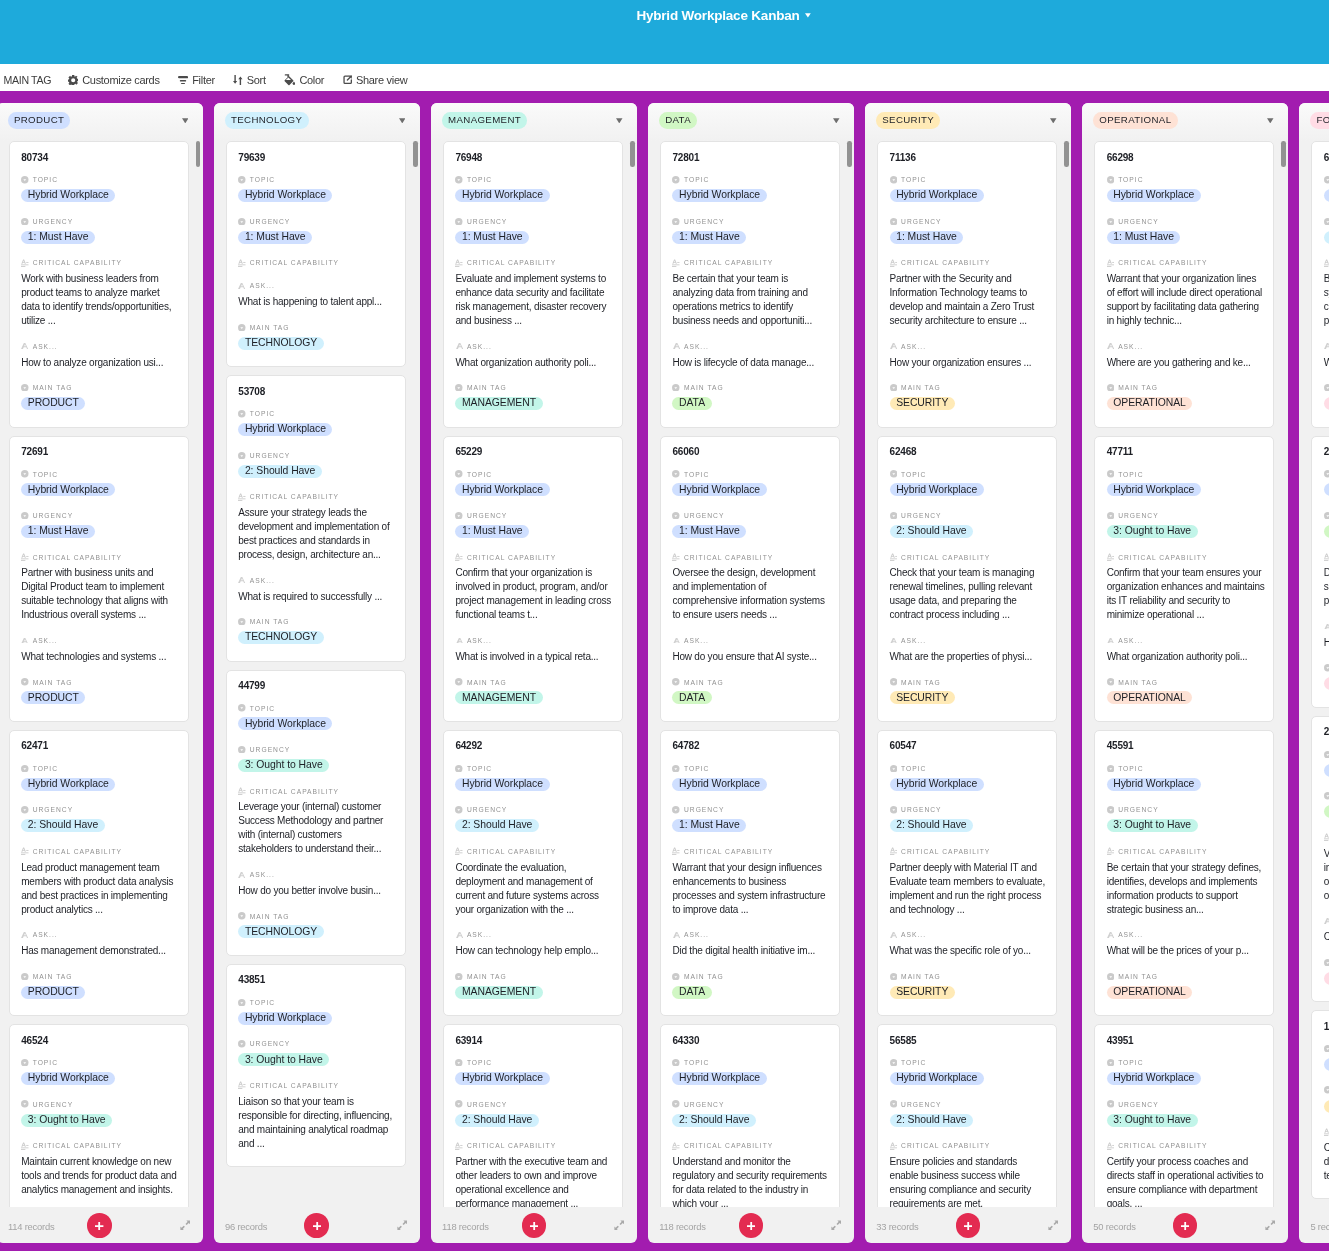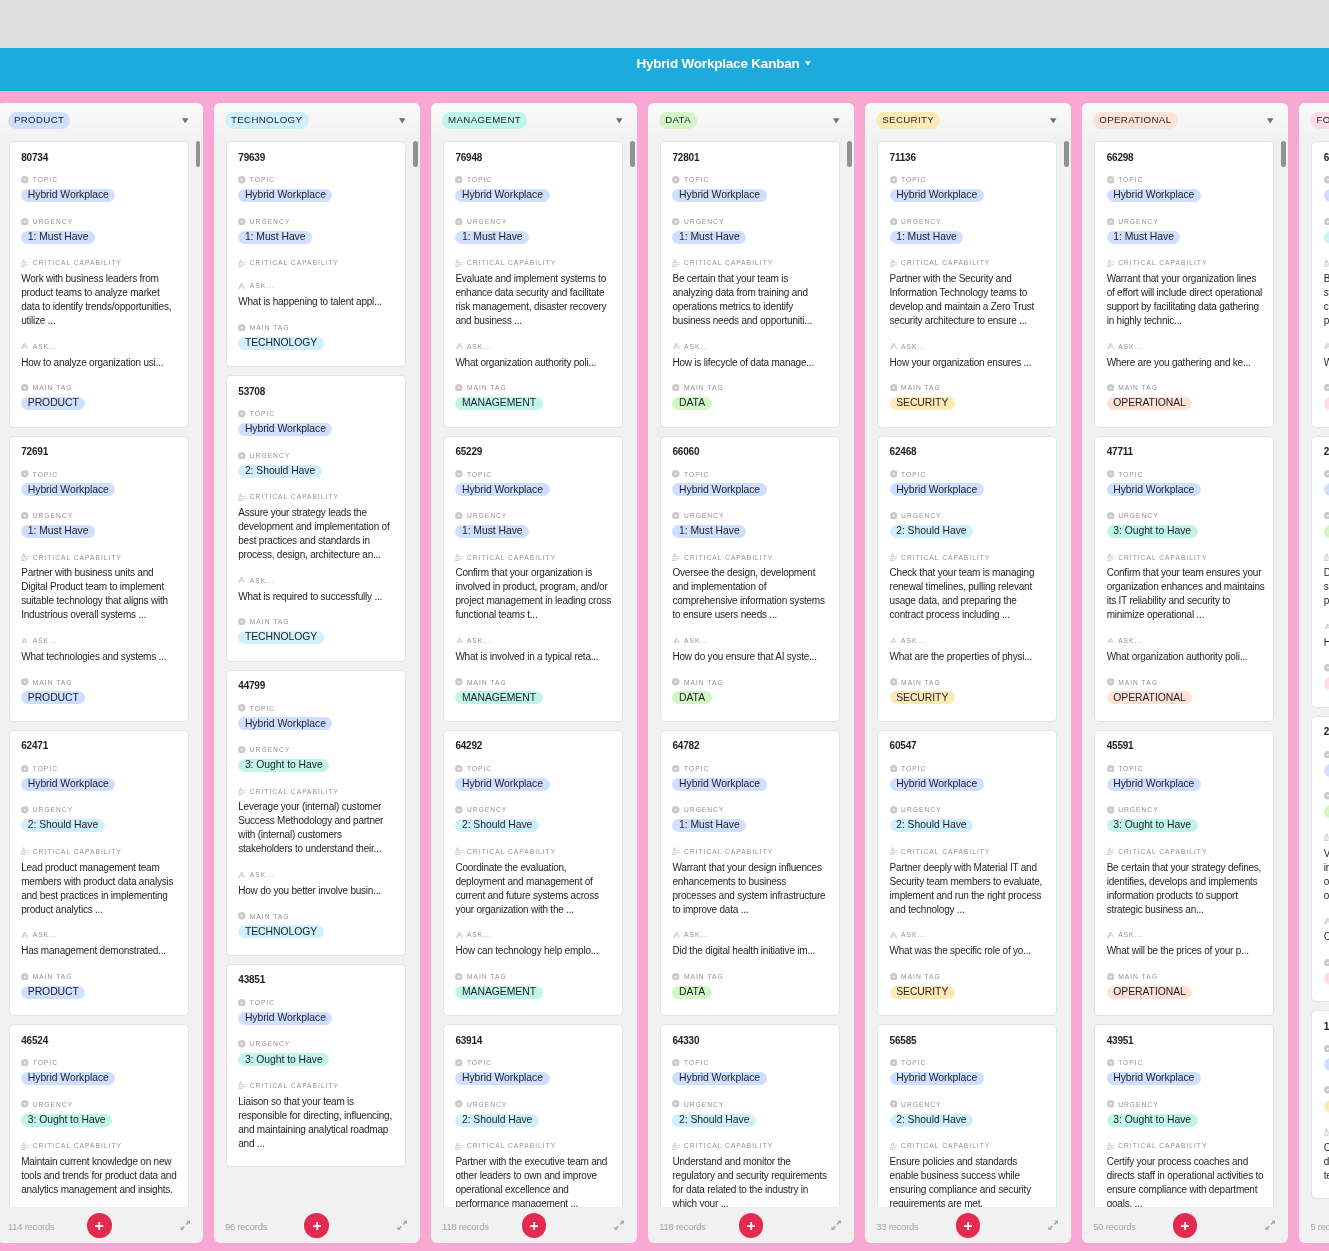--- a/index.html
+++ b/index.html
@@ -1,34 +1,34 @@
 <!DOCTYPE html>
 <html><head>
 <meta charset="utf-8">
 <style>
   *{box-sizing:border-box;margin:0;padding:0;}
   html,body{width:1329px;height:1251px;overflow:hidden;}
   body{font-family:"Liberation Sans",sans-serif;background:#dedede;}
   #app{width:1329px;height:1251px;position:relative;overflow:hidden;background:#dedede;}
 
   
-  .appbar{height:52px;background:#1eaadb;position:relative;margin-top:48px;}
+  .appbar{height:64px;background:#1eaadb;position:relative;}
   .apptitle{position:absolute;left:636.4px;top:7.5px;display:flex;align-items:center;color:#fff;font-size:13.5px;font-weight:bold;letter-spacing:-.2px;line-height:16px;}
   .apptitle .caret{margin-left:5.7px;display:flex;align-items:center;}
   .caret svg{display:block;}
 
   
   .toolbar{height:34px;background:#fff;border-bottom:1px solid #d4d4d4;display:flex;align-items:center;padding-left:0;}
   .tbstack{font-size:10.6px;letter-spacing:-.35px;color:#3b3b3b;padding:0 7.6px 1px 3.6px;height:24px;display:flex;align-items:center;border-radius:3px;}
   .tbitem{display:flex;align-items:center;height:24px;padding:0 9.2px;margin-bottom:1px;color:#3b3b3b;font-size:11px;letter-spacing:-.3px;border-radius:3px;white-space:nowrap;text-align:center;}
   .tbitem .ic{display:flex;align-items:center;justify-content:center;margin-right:4px;}
   .tbitem .ic svg{display:block;}
 
   
-  .board{position:absolute;left:0;top:91px;width:1329px;height:1161px;background:#f9a8d4;overflow:hidden;}
+  .board{position:absolute;left:0;top:91px;width:1329px;height:1161px;background:#a21caf;overflow:hidden;}
   .colrow{position:absolute;left:-3.3px;top:11.8px;display:flex;}
   .col{width:206px;flex:0 0 206px;margin-right:11.1px;height:1140.2px;background:#f1f1f1;border-radius:6px;position:relative;
        display:flex;flex-direction:column;overflow:hidden;}
   .colhead{height:38.6px;display:flex;align-items:center;padding:0 14.4px 3.6px 11px;flex:0 0 38.6px;
            background:linear-gradient(180deg,#fafafa 0%,#f1f1f1 100%);}
   .chip{display:inline-flex;align-items:center;height:13px;padding:0 6.6px;border-radius:7px;font-size:10.4px;
         letter-spacing:-.05px;color:#1d1f25;white-space:nowrap;line-height:1;}
   .colchip{height:16.6px;padding:0 6.2px;border-radius:8.3px;font-size:9.7px;letter-spacing:.35px;}
   .colhead .menu{margin-left:auto;display:flex;align-items:center;}
   .colbody{flex:1 1 auto;position:relative;overflow:hidden;}
@@ -1497,21 +1497,21 @@
                         <g fill="#cacaca">
                           <path d="M2 24 L12.2 0 h5.6 L28 24 h-6.2 l-1.9-4.9 h-9.8 L8.2 24z M12.3 14.6 h6.4 L15.5 6.2z"></path>
                           <rect x="30" y="14" width="13" height="5"></rect>
                           <rect x="0" y="28" width="43" height="5"></rect>
                           <rect x="0" y="37" width="25" height="5"></rect>
                         </g>
                       </svg>
                     </span>
                     <span class="fldname">CRITICAL CAPABILITY</span>
                   </div>
-                  <div class="fldtext">Partner deeply with Material IT and Security team members to evaluate, implement and run the right process and technology ...</div>
+                  <div class="fldtext">Partner deeply with Material IT and Evaluate team members to evaluate, implement and run the right process and technology ...</div>
                 </div>
                 <div class="fld">
                   <div class="fldhead">
                     <span class="fi">
                       <svg width="7.2" height="5.9" viewBox="0 0 36 30">
                         <path d="M0 30 L14.2 0 h7.6 L36 30 h-5.6 l-3.9-8.5 h-13 L9.6 30z M15.6 16.6 h8.8 L20 6.0z" fill="#d0d0d0"></path>
                       </svg>
                     </span>
                     <span class="fldname">ASK...</span>
                   </div>

